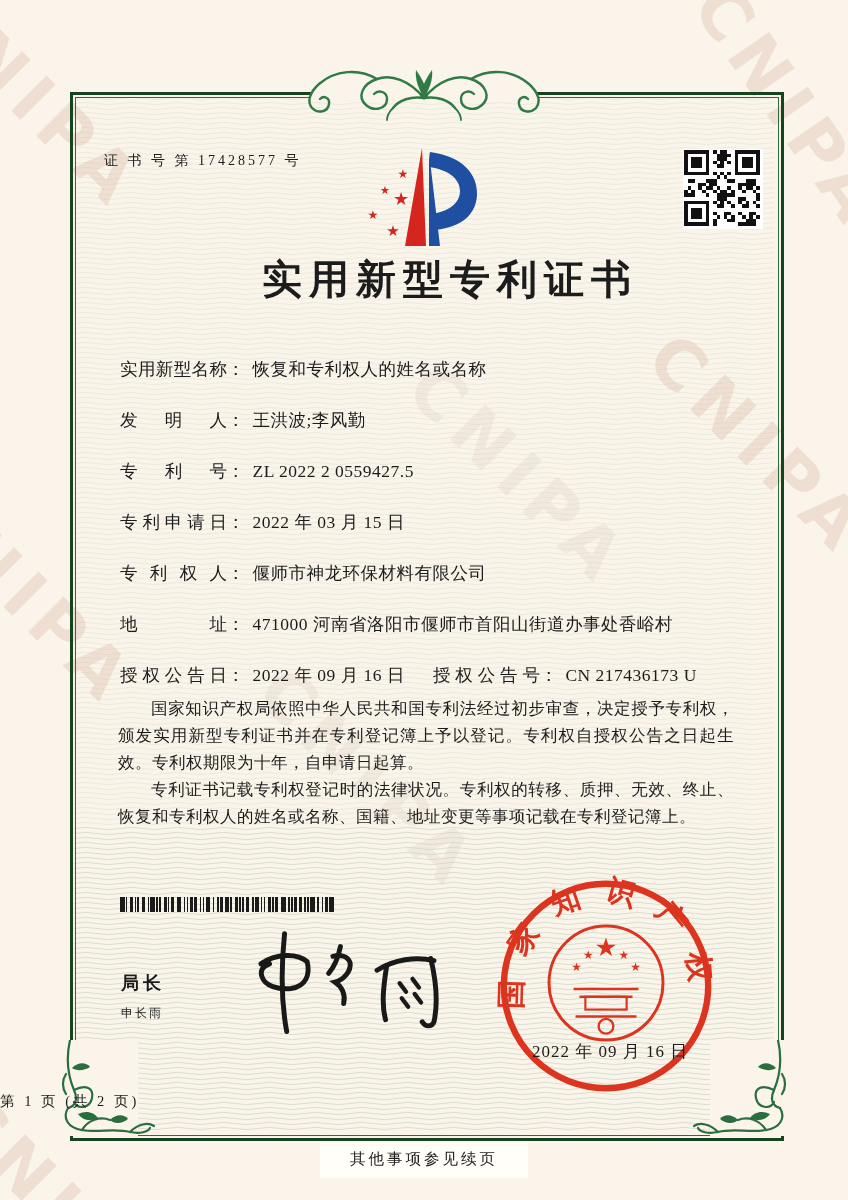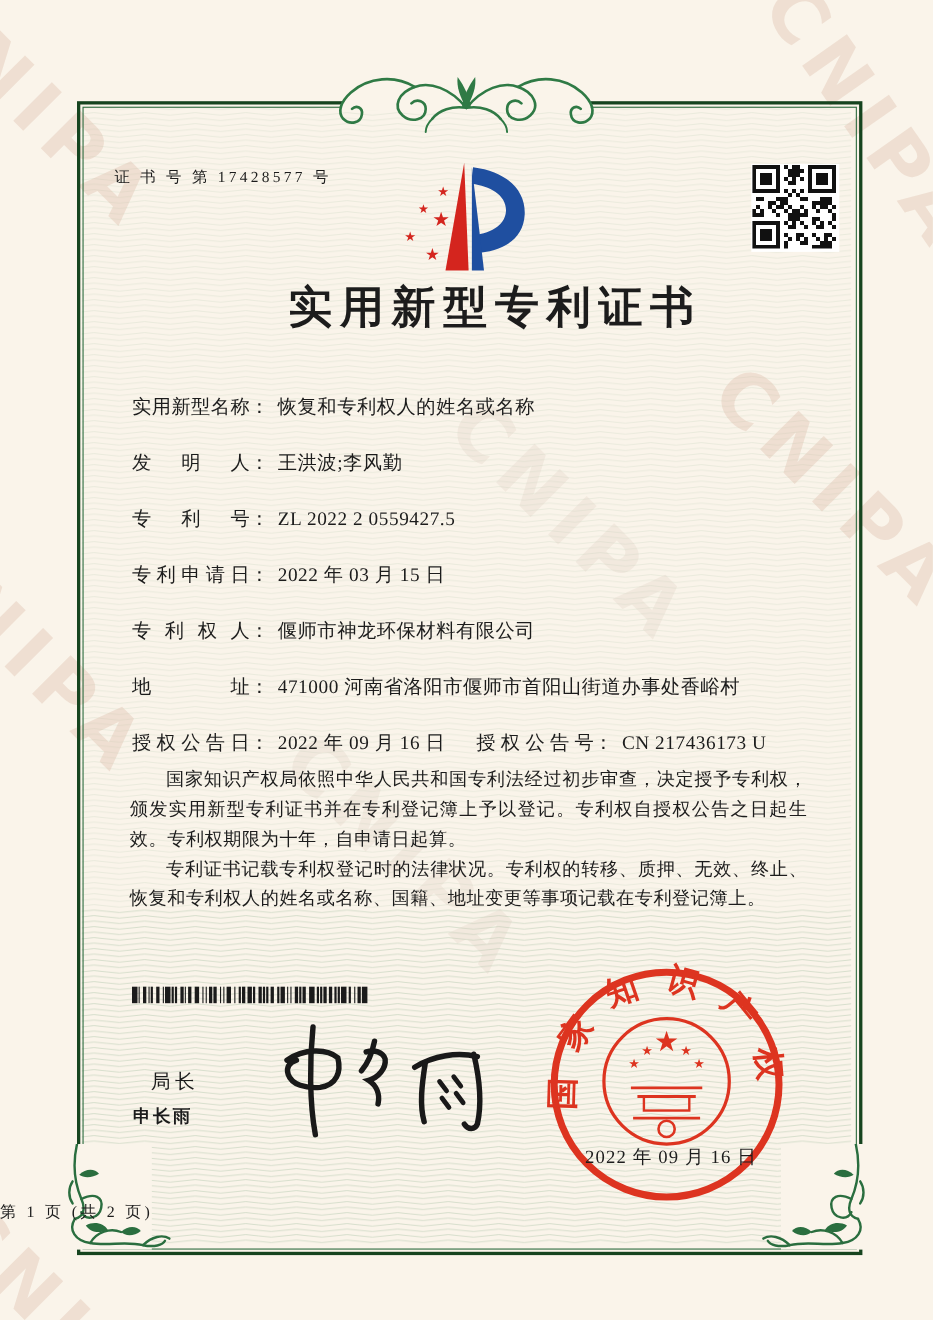--- a/index.html
+++ b/index.html
@@ -42,22 +42,22 @@
   .fields{left:120px;top:355px;width:612px;font-size:17.5px;}
   .frow{line-height:28px;margin-bottom:23px;white-space:nowrap;}
   .flabel{display:inline-block;width:107px;text-align:justify;text-align-last:justify;vertical-align:top;}
   .fcolon{display:inline-block;margin-right:8px;}
   .fvalue{letter-spacing:0.5px;}
   .grant-no{margin-left:28px;}
   .paras{left:118px;top:695px;width:616px;font-size:16.5px;line-height:27px;text-align:justify;}
   .paras p{margin:0;text-indent:2em;letter-spacing:0.5px;}
   .barcode{left:120px;top:897px;width:220px;height:15px;font-size:0;}
   .barcode span{display:inline-block;height:15px;background:#1b1b1b;vertical-align:top;}
-  .signer-title{left:137px;top:971px;font-size:18px;letter-spacing:4px;}
-  .signer-name{left:121px;top:1005px;font-size:16px;letter-spacing:2px;font-weight:bold;}
+  .signer-title{left:121px;top:971px;font-size:18px;letter-spacing:4px;font-weight:bold;}
+  .signer-name{left:121px;top:1005px;font-size:12px;letter-spacing:2px;}
   .signature{left:248px;top:926px;z-index:5;}
   .seal{left:493px;top:873px;z-index:4;}
   .seal-date{left:520px;top:1040px;width:180px;text-align:center;
              font-size:17px;letter-spacing:1px;color:#1d1d1d;z-index:6;}
   .footer-page{left:0;width:848px;top:1092px;text-align:left;
                font-size:14.5px;letter-spacing:3px;z-index:4;}
   .continuation{left:424px;top:1141px;transform:translateX(-50%);
                 background:#fffef9;padding:8px 30px;font-size:15.5px;
                 letter-spacing:3px;z-index:4;white-space:nowrap;}
 </style>
@@ -420,14 +420,15 @@
       <path d="M82,118 H148" stroke-width="2.6"></path>
       <path d="M88,126 H142" stroke-width="2.6"></path>
       <rect x="94" y="126" width="42" height="13" stroke-width="2.2"></rect>
       <path d="M84,146 H146" stroke-width="2.6"></path>
       <circle cx="115" cy="156" r="7.5" stroke-width="2.4"></circle>
     </g>
   </svg>
   <div class="abs seal-date">2022 年 09 月 16 日</div>
 
   <div class="abs footer-page">第 1 页 (共 2 页)</div>
+  <div class="abs continuation">其他事项参见续页</div>
 
 </div>
 
 </body></html>

